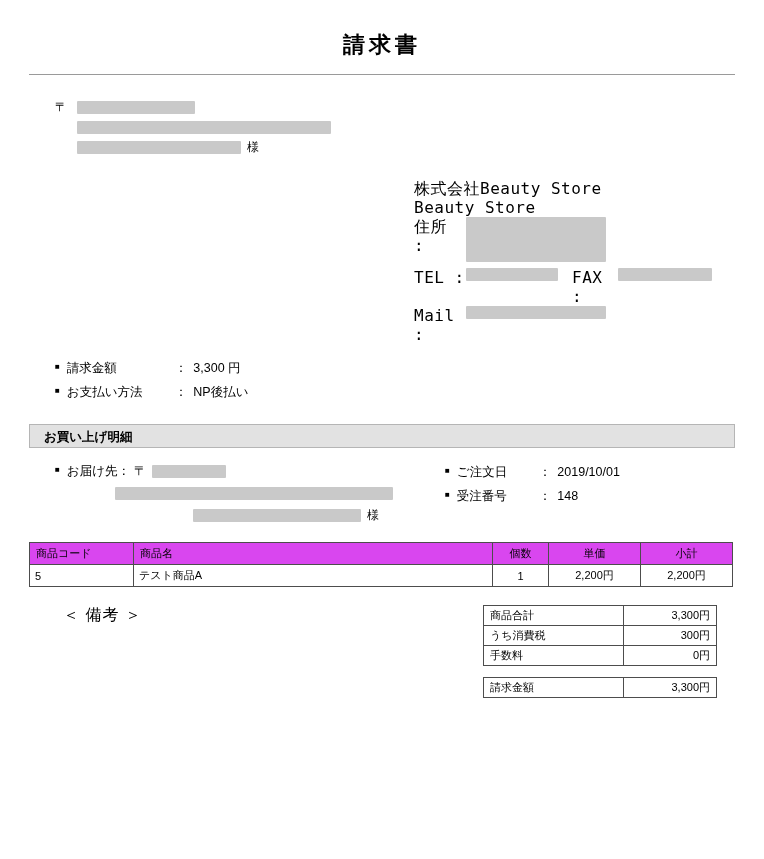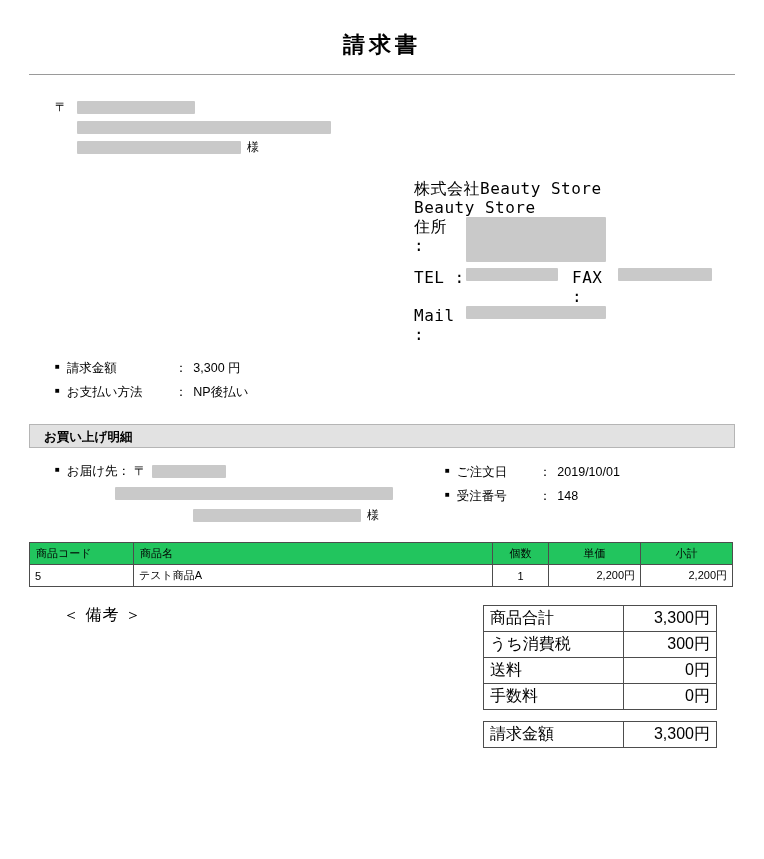--- a/index.html
+++ b/index.html
@@ -156,54 +156,54 @@
     margin-top: 16px;
     font-size: 11px;
   }
   table.items th, table.items td {
     border: 1px solid #4d4d4d;
     padding: 3px 5px;
     height: 17px;
     box-sizing: border-box;
   }
   table.items thead th {
-    background: #22c55e;
+    background: #d946ef;
     font-weight: normal;
     text-align: center;
     height: 20px;
   }
   table.items th.c-code { width: 104px; text-align: left; padding-left: 6px;}
   table.items th.c-name { text-align: left; padding-left: 6px;}
   table.items th.c-qty  { width: 56px; }
   table.items th.c-unit { width: 92px; }
   table.items th.c-sub  { width: 92px; }
   td.t-left  { text-align: left; }
   td.t-center{ text-align: center; }
-  td.t-right { text-align: right; }
+  td.t-right { text-align: center; }
 
   
   .footer-area {
     display: flex;
     margin-top: 18px;
   }
   .remarks {
     font-size: 16px;
     letter-spacing: 1px;
     width: 390px;
     padding-left: 34px;
     box-sizing: border-box;
   }
   .totals-wrap {
     width: 240px;
     margin-left: 64px;
   }
   table.totals {
     border-collapse: collapse;
     width: 234px;
-    font-size: 16px;
+    font-size: 11px;
   }
   table.totals td {
     border: 1px solid #4d4d4d;
     height: 19px;
     padding: 2px 6px;
     box-sizing: border-box;
   }
   table.totals td.k { width: 140px; text-align: left; }
   table.totals td.v { text-align: right; }
   .totals-gap { height: 11px; }
@@ -332,24 +332,20 @@
         <tbody>
           <tr>
             <td class="k">商品合計</td>
             <td class="v">3,300円</td>
           </tr>
           <tr>
             <td class="k">うち消費税</td>
             <td class="v">300円</td>
           </tr>
           <tr>
-            <td class="k">送料</td>
-            <td class="v">0円</td>
-          </tr>
-          <tr>
             <td class="k">手数料</td>
             <td class="v">0円</td>
           </tr>
         </tbody>
       </table>
 
       <div class="totals-gap"></div>
 
       <table class="totals">
         <tbody>

